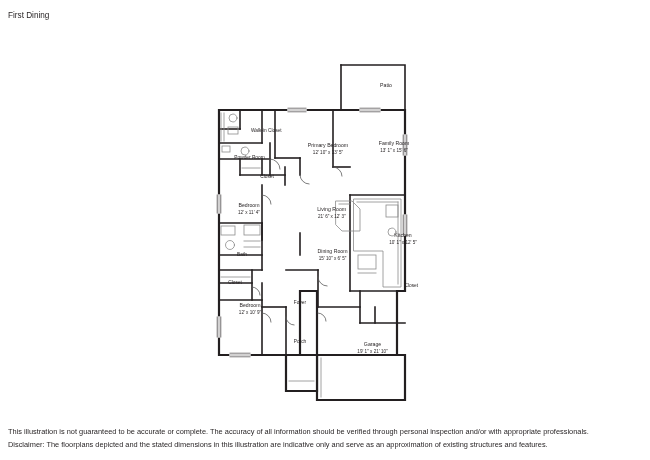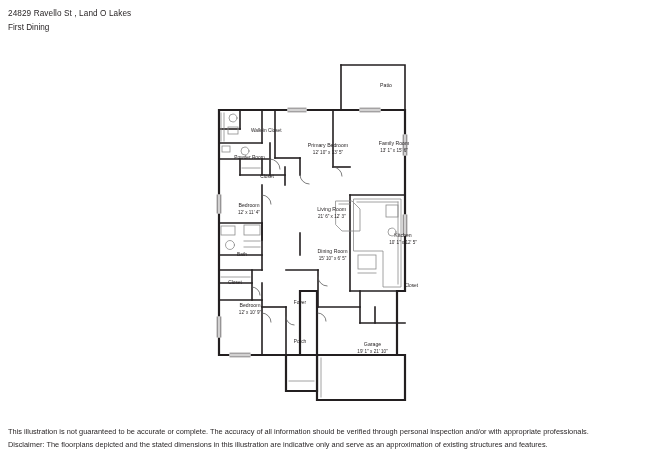--- a/index.html
+++ b/index.html
@@ -74,21 +74,20 @@
   }
   .rlabel .nm { display: block; font-size: 5.2px; }
   .rlabel .dim { display: block; font-size: 4.6px; }
   .rlabel.sm .nm { font-size: 4.8px; }
   .rlabel.sm .dim { font-size: 4.4px; }
 </style>
 </head>
 <body>
 
 <div id="header">
-  <div class="addr">24829 Ravello St , Land O Lakes</div>
   <div class="floor">First Dining</div>
 </div>
 
 <div id="plan">
 
   <svg width="250" height="350" viewBox="0 0 250 350">
     <g fill="none" stroke="#231f20" stroke-linecap="square">
 
       <g stroke="#231f20" stroke-width="1.6">
         <path d="M141,10 L205,10 L205,55 L141,55" fill="#ffffff"></path>

